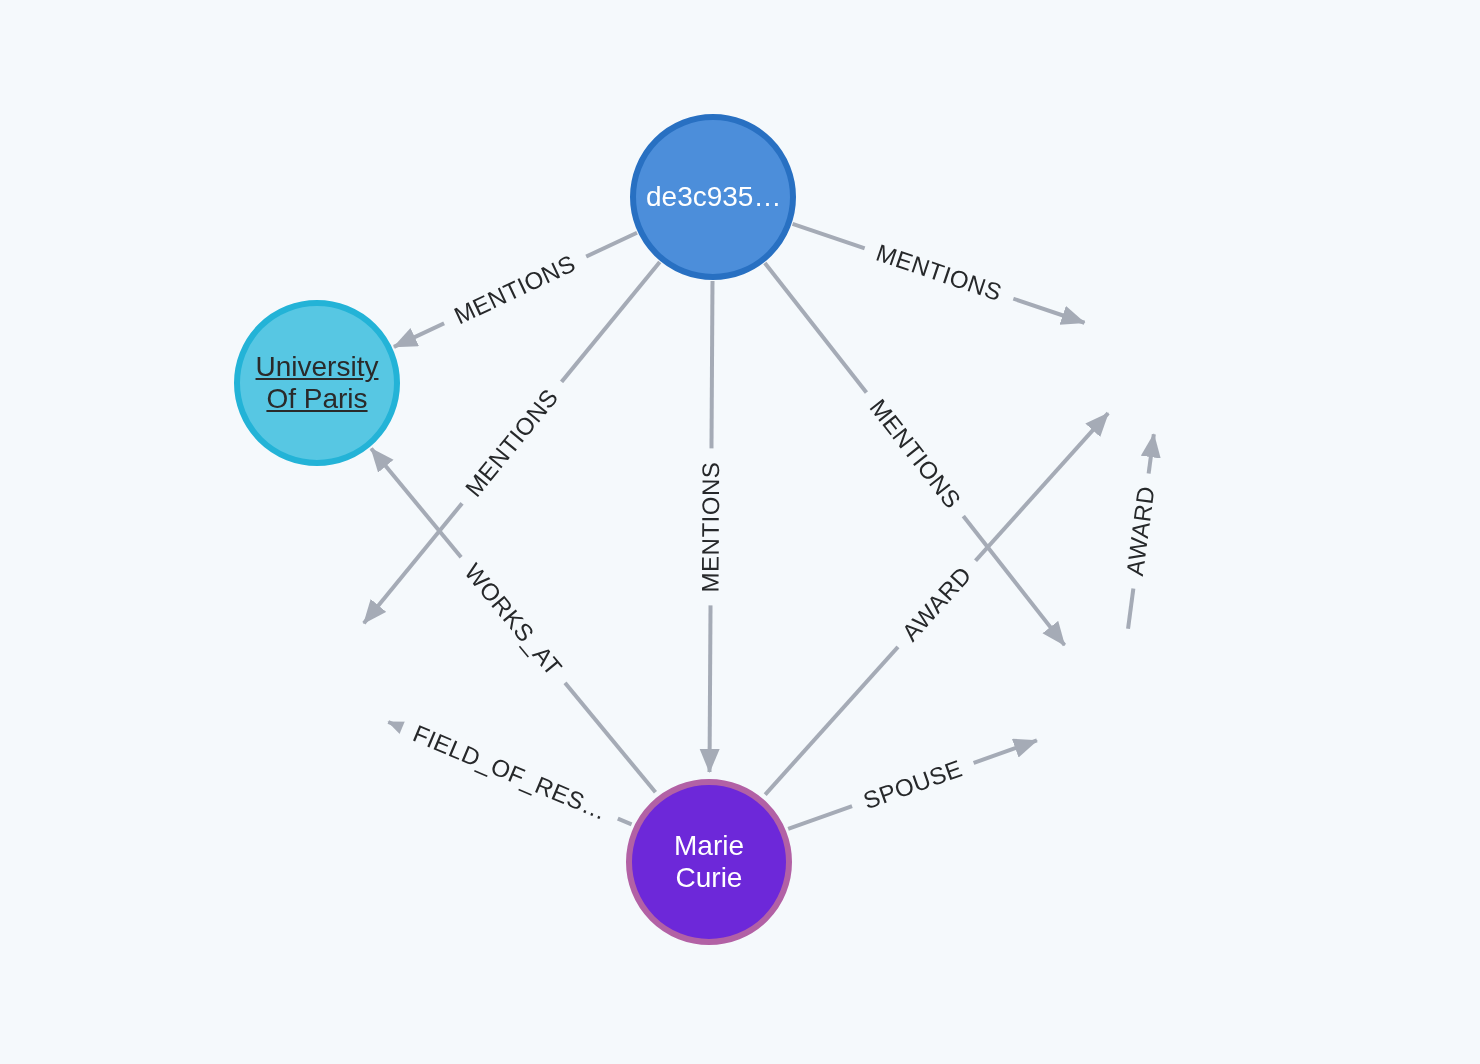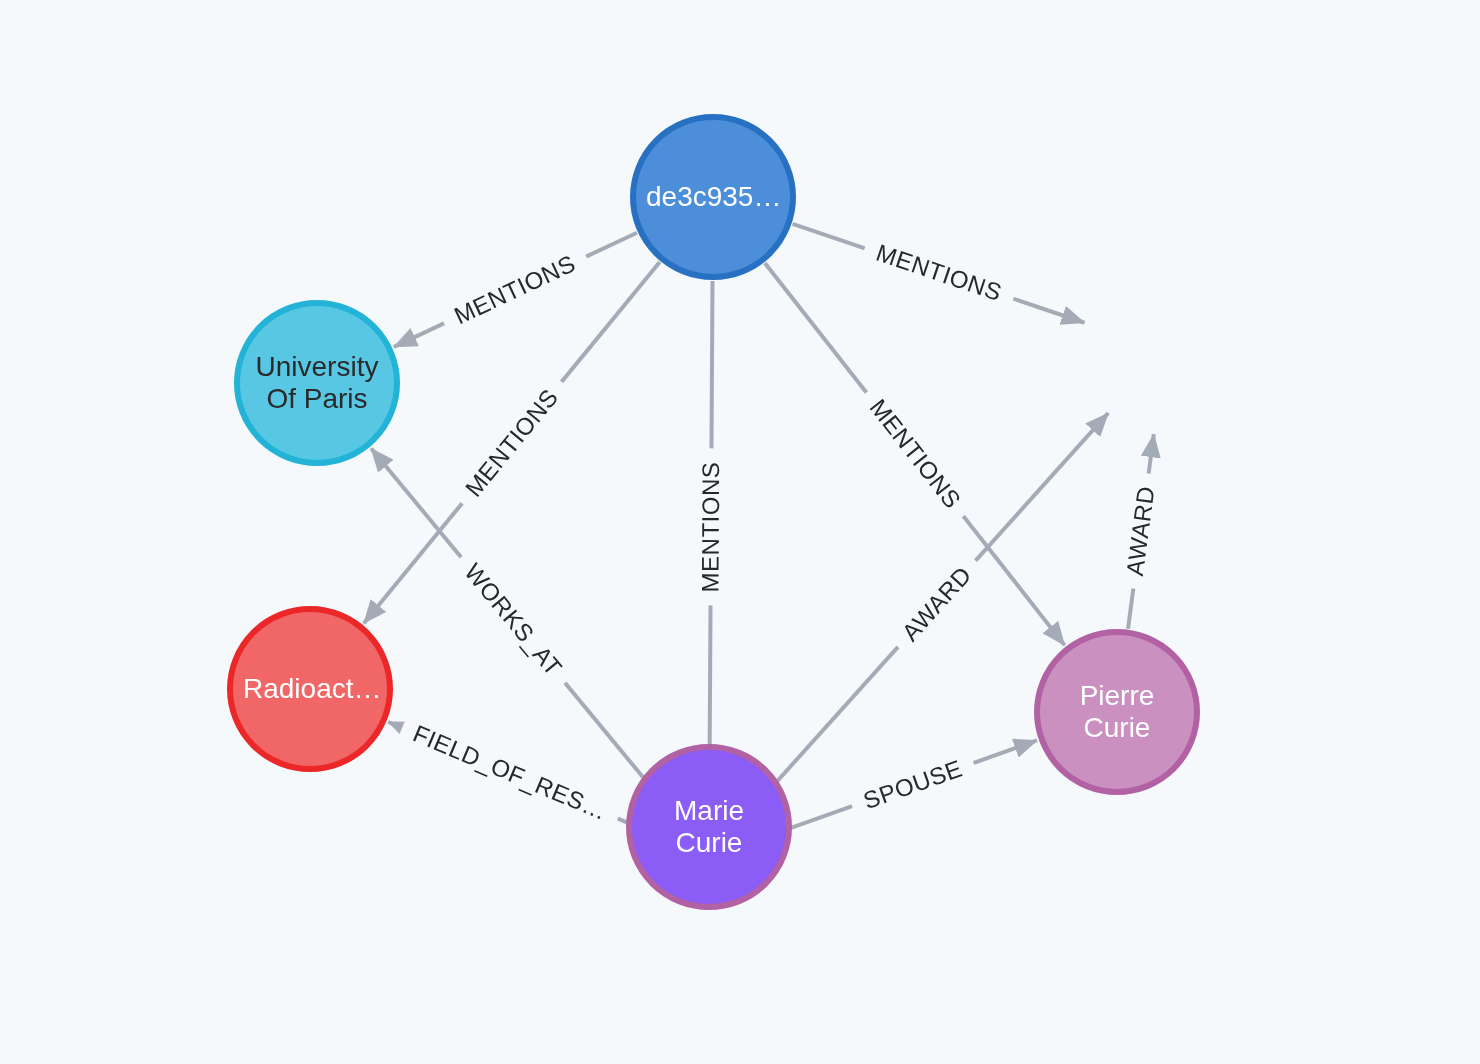--- a/index.html
+++ b/index.html
@@ -88,26 +88,20 @@
   <div class="edge-label" style="left: 914.691px; top: 454.107px; transform: translate(-50%, -50%) rotate(51.887deg); background: rgb(245, 249, 252); color: rgb(38, 40, 42);">MENTIONS</div>
   <div class="edge-label" style="left: 513.319px; top: 620.385px; transform: translate(-50%, -50%) rotate(50.4091deg); background: rgb(245, 249, 252); color: rgb(38, 40, 42);">WORKS_AT</div>
   <div class="edge-label" style="left: 509.961px; top: 773.194px; transform: translate(-50%, -50%) rotate(22.8337deg); background: rgb(245, 249, 252); color: rgb(38, 40, 42);">FIELD_OF_RES…</div>
   <div class="edge-label" style="left: 936.666px; top: 603.872px; transform: translate(-50%, -50%) rotate(-48.0315deg); background: rgb(245, 249, 252); color: rgb(38, 40, 42);">AWARD</div>
   <div class="edge-label" style="left: 912.529px; top: 784.667px; transform: translate(-50%, -50%) rotate(-19.5648deg); background: rgb(245, 249, 252); color: rgb(38, 40, 42);">SPOUSE</div>
   <div class="edge-label" style="left: 1140.93px; top: 531.496px; transform: translate(-50%, -50%) rotate(-82.4468deg); background: rgb(245, 249, 252); color: rgb(38, 40, 42);">AWARD</div>
 
   <div class="graph-node" style="left: 713px; top: 197px; width: 166px; height: 166px; background: rgb(76, 142, 218); border-color: rgb(40, 112, 194); color: rgb(255, 255, 255);">
     <span class="node-label">de3c935…</span>
   </div>
-  <div class="graph-node" style="left: 317px; top: 383px; width: 166px; height: 166px; background: rgb(87, 199, 227); border-color: rgb(35, 179, 215); color: rgb(42, 42, 42);">
+  <div class="graph-node" style="left: 317px; top: 383px; width: 166px; height: 166px; background: rgb(87, 199, 227); border-color: rgb(35, 179, 215); color: rgb(42, 42, 42); text-decoration: underline;">
     <span class="node-label">University Of Paris</span>
   </div>
-  <div class="graph-node" style="left: 310px; top: 689px; width: 166px; height: 166px; background: rgb(241, 102, 103); border-color: rgb(235, 39, 40); color: rgb(255, 255, 255);">
-    <span class="node-label">Radioact…</span>
-  </div>
-  <div class="graph-node" style="left: 709px; top: 827px; width: 166px; height: 166px; background: #8b5cf6; border-color: rgb(178, 97, 165); color: rgb(255, 255, 255);">
+  <div class="graph-node" style="left: 709px; top: 862px; width: 166px; height: 166px; background: #6d28d9; border-color: rgb(178, 97, 165); color: rgb(255, 255, 255);">
     <span class="node-label">Marie Curie</span>
-  </div>
-  <div class="graph-node" style="left: 1117px; top: 712px; width: 166px; height: 166px; background: rgb(201, 144, 192); border-color: rgb(178, 97, 165); color: rgb(255, 255, 255);">
-    <span class="node-label">Pierre Curie</span>
   </div>
 
 </div>
 
 </body></html>

